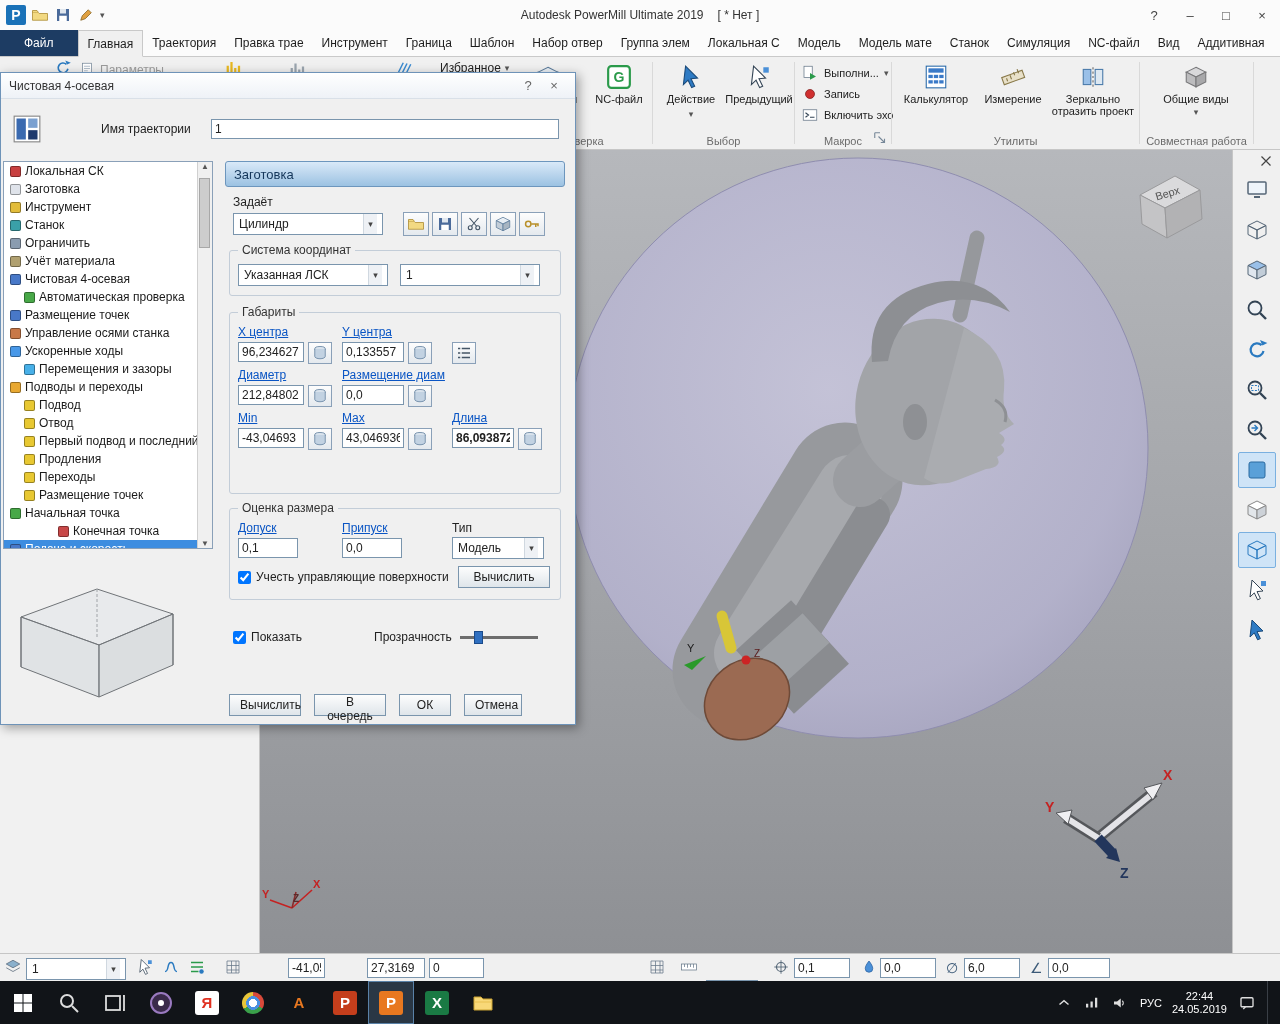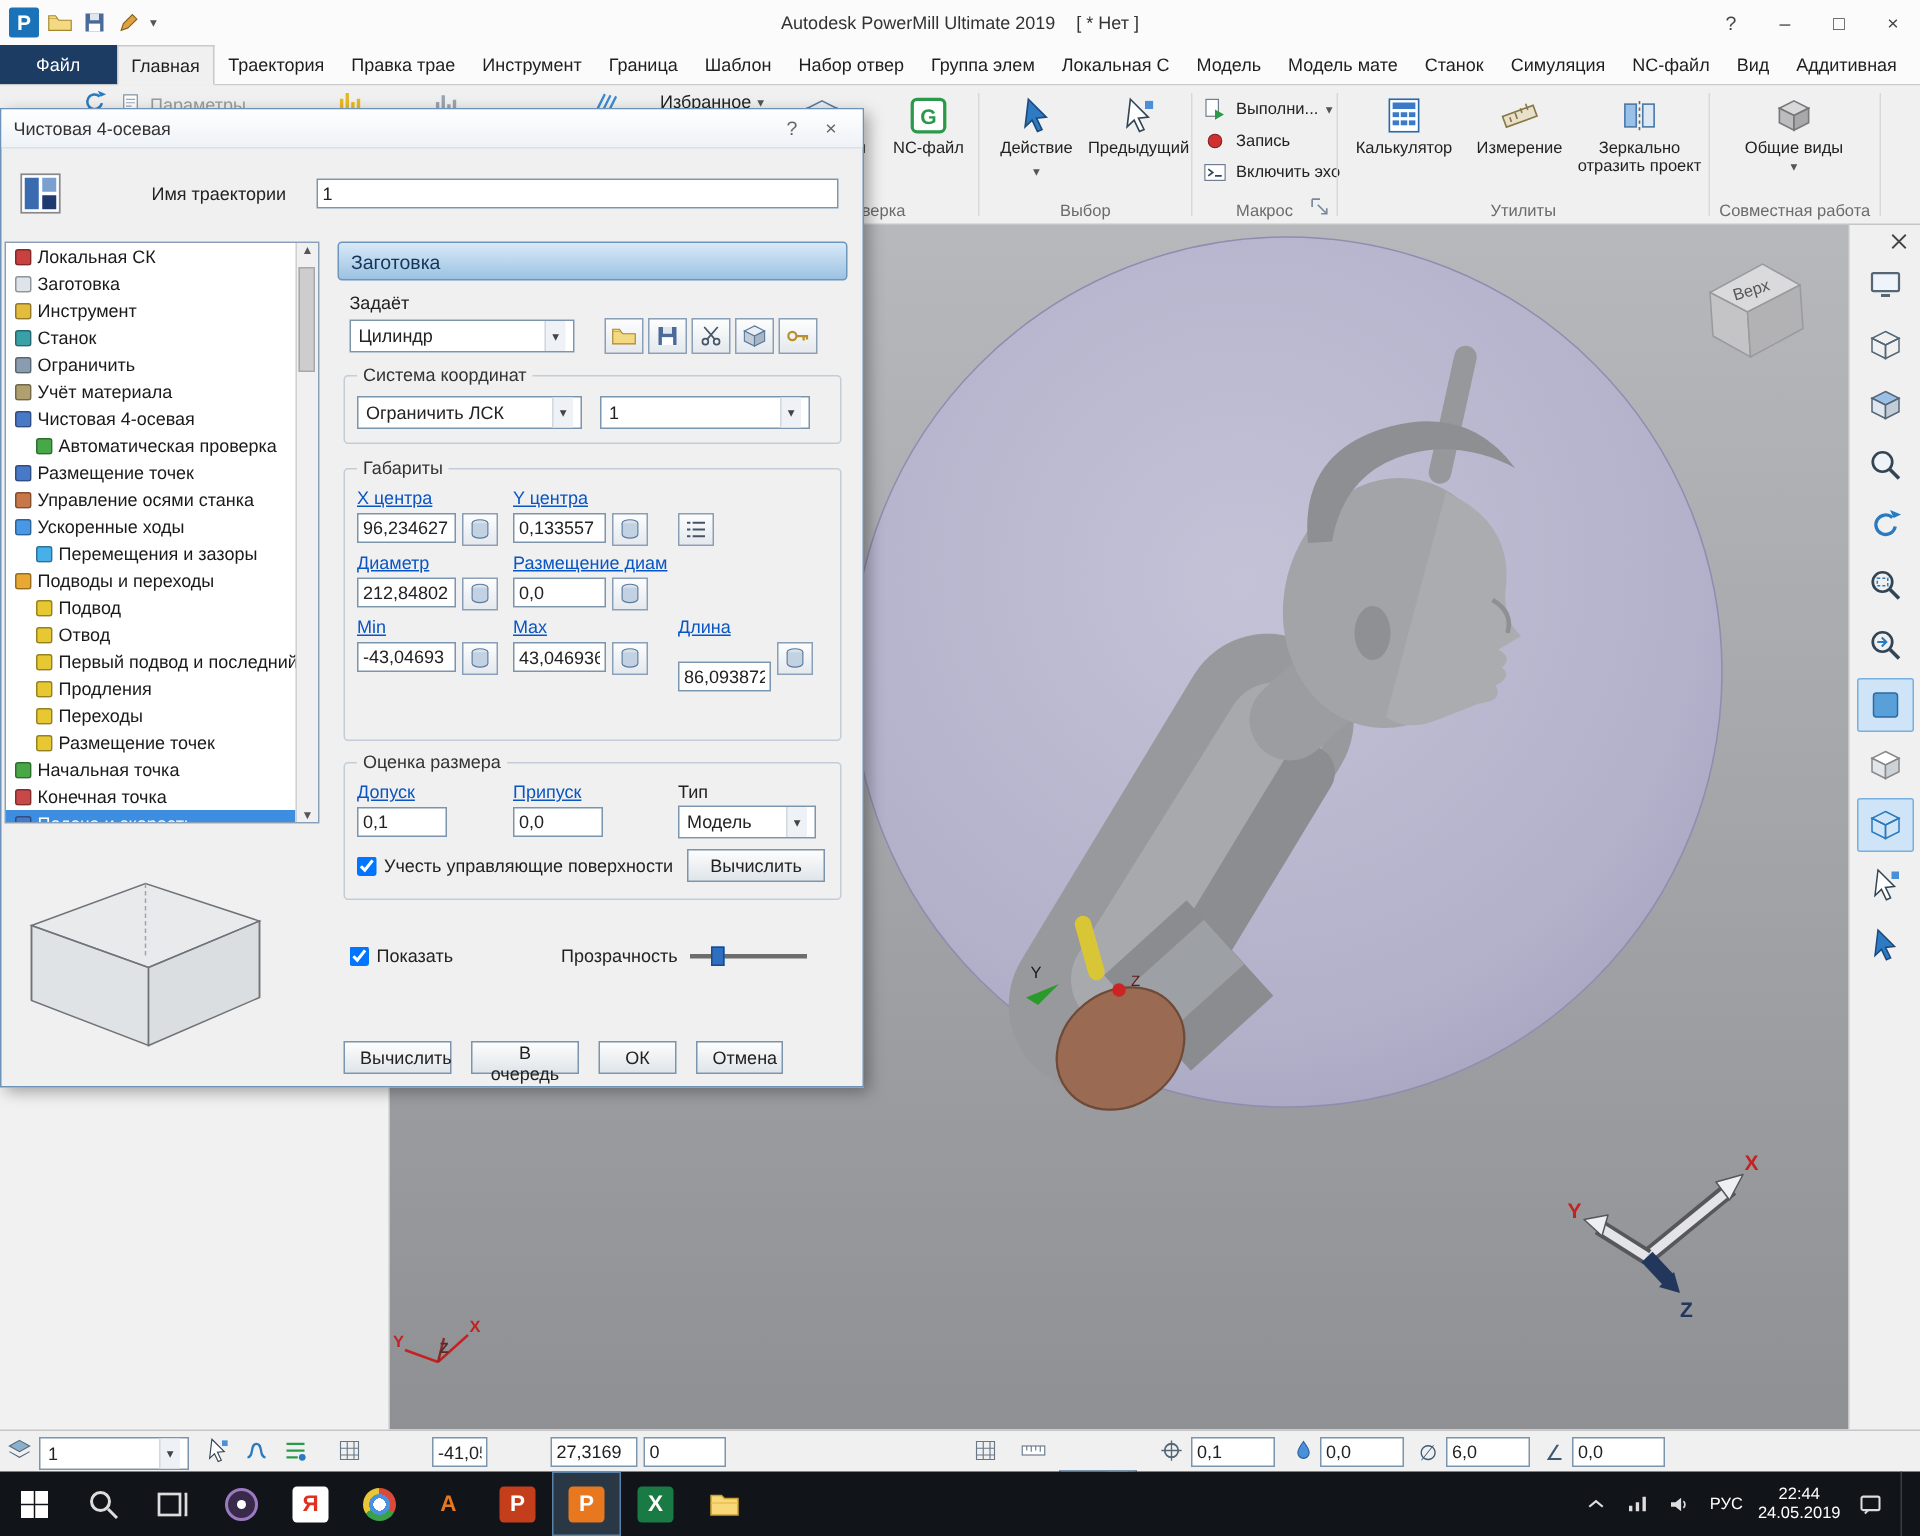--- a/index.html
+++ b/index.html
@@ -767,21 +767,21 @@
             <span>Переходы</span>
           </div>
           <div class="tree-item" style="padding-left: 20px;">
             <span class="tree-ico" style="background: rgb(232, 200, 50);"></span>
             <span>Размещение точек</span>
           </div>
           <div class="tree-item" style="padding-left: 6px;">
             <span class="tree-ico" style="background: rgb(72, 168, 72);"></span>
             <span>Начальная точка</span>
           </div>
-          <div class="tree-item" style="padding-left: 6px;">
+          <div class="tree-item" style="padding-left: 6px; margin-left: 48px;">
             <span class="tree-ico" style="background: rgb(200, 72, 72);"></span>
             <span>Конечная точка</span>
           </div>
           <div class="tree-item selected" style="padding-left: 6px;">
             <span class="tree-ico" style="background: rgb(72, 120, 200);"></span>
             <span>Подача и скорость</span>
           </div>
         </div>
       <div class="tree-scroll">
         <span>▲</span>
@@ -844,21 +844,21 @@
             <svg width="18" height="18" viewBox="0 0 24 24">
               <circle cx="7" cy="12" r="3.6" fill="none" stroke="#b8902a" stroke-width="2"></circle>
               <path d="M11 12h10M17 12v4M20 12v3" stroke="#b8902a" stroke-width="2" fill="none"></path>
             </svg>
           </span>
       </div>
 
       <div class="groupbox" style="margin:14px 0 0 4px;height:46px">
         <span class="gb-legend">Система координат</span>
         <div class="combo abs" style="left:8px;top:13px;width:150px">
-          <span class="combo-val">Ограничить ЛСК</span>
+          <span class="combo-val">Указанная ЛСК</span>
             <span class="combo-arrow">▾</span>
           </div>
         <div class="combo abs" style="left:170px;top:13px;width:140px">
           <span class="combo-val">1</span>
             <span class="combo-arrow">▾</span>
           </div>
       </div>
 
       <div class="groupbox" style="margin:16px 0 0 4px;height:182px">
         <span class="gb-legend">Габариты</span>
@@ -911,21 +911,21 @@
               <path d="M5 6.5v10c0 1.8 3.5 3.2 7 3.2s7-1.4 7-3.2v-10" fill="#c2d2e2" stroke="#5a7a9a"></path>
             </svg>
           </span>
         <input class="tinput abs" style="left: 112px; top: 115px; width: 62px;" value="43,046936">
         <span class="cyl-btn abs" style="left:178px;top:115px">
             <svg width="18" height="18" viewBox="0 0 24 24">
               <ellipse cx="12" cy="6.5" rx="7" ry="3.2" fill="#d8e2ec" stroke="#5a7a9a"></ellipse>
               <path d="M5 6.5v10c0 1.8 3.5 3.2 7 3.2s7-1.4 7-3.2v-10" fill="#c2d2e2" stroke="#5a7a9a"></path>
             </svg>
           </span>
-        <input class="tinput abs" style="left: 222px; top: 128px; width: 62px;" value="86,093872">
+        <input class="tinput abs" style="left: 222px; top: 115px; width: 62px; font-weight: bold;" value="86,093872">
         <span class="cyl-btn abs" style="left:288px;top:115px">
             <svg width="18" height="18" viewBox="0 0 24 24">
               <ellipse cx="12" cy="6.5" rx="7" ry="3.2" fill="#d8e2ec" stroke="#5a7a9a"></ellipse>
               <path d="M5 6.5v10c0 1.8 3.5 3.2 7 3.2s7-1.4 7-3.2v-10" fill="#c2d2e2" stroke="#5a7a9a"></path>
             </svg>
           </span>
       </div>
 
       <div class="groupbox" style="margin:14px 0 0 4px;height:92px">
         <span class="gb-legend">Оценка размера</span>

